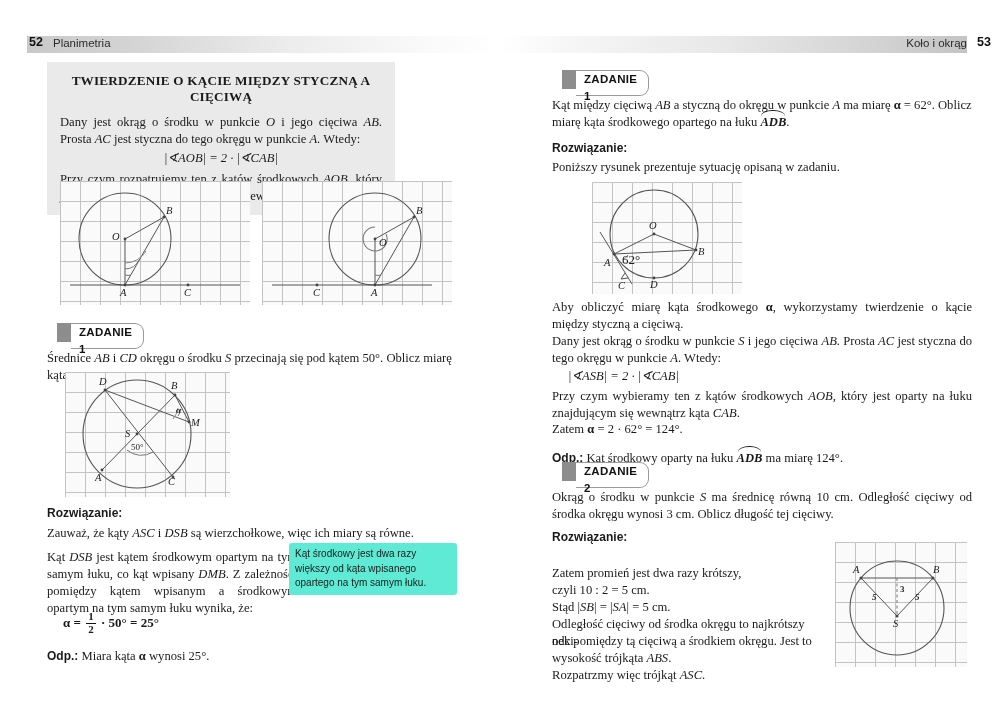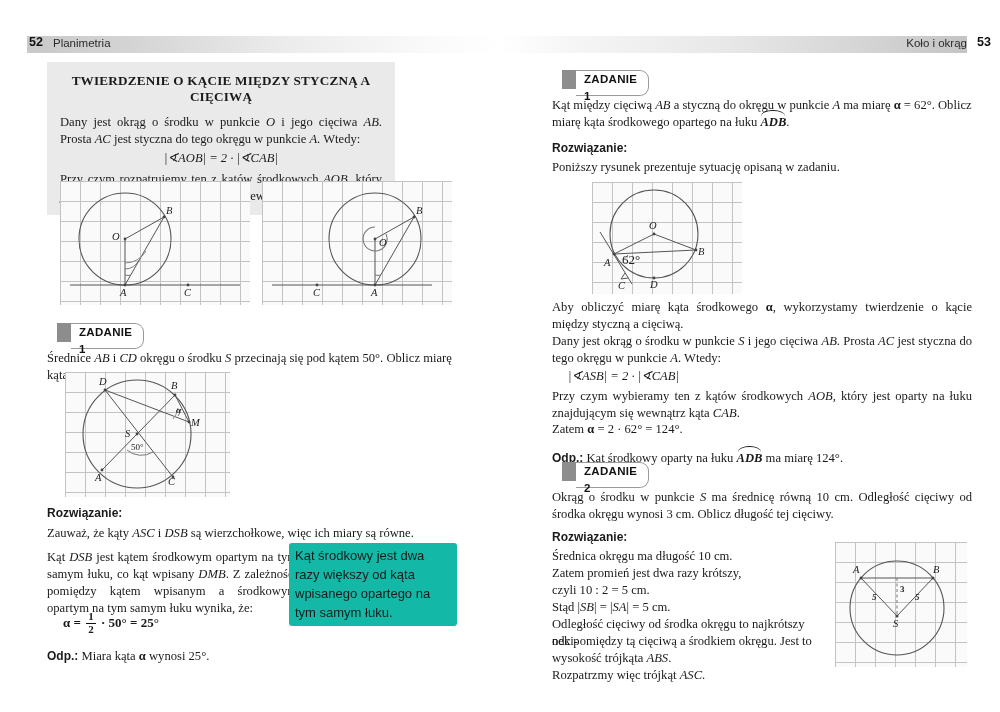--- a/index.html
+++ b/index.html
@@ -51,22 +51,22 @@
      background:#ffffff;border:1px solid #9a9a9a;border-left:none;
      border-radius:0 9px 9px 0;box-sizing:border-box;
      font-family:"Liberation Sans",sans-serif;font-size:11.5px;font-weight:bold;
      letter-spacing:.3px;color:#111;line-height:17px;}
 
   .blk{position:absolute;width:420px;font-size:12.6px;line-height:1.34;}
   .blk.narrow{width:250px;}
   .sans-b{font-family:"Liberation Sans",sans-serif;font-weight:bold;font-size:12px;}
 
   
-  .note{position:absolute;background:#14b8a6;border-radius:3px;padding:4px 6px;
-        font-family:"Liberation Sans",sans-serif;font-size:13px;line-height:1.45;color:#1b1b1b;box-sizing:border-box;}
+  .note{position:absolute;background:#5eead4;border-radius:3px;padding:4px 6px;
+        font-family:"Liberation Sans",sans-serif;font-size:10px;line-height:1.45;color:#1b1b1b;box-sizing:border-box;}
 
   
   .frac{display:inline-block;vertical-align:middle;text-align:center;font-size:11px;line-height:1.05;margin:0 2px;position:relative;top:-1px;}
   .frac .n{display:block;padding:0 2px;}
   .frac .d{display:block;border-top:1px solid #111;padding:0 2px;}
   .eqn{font-family:"Liberation Serif",serif;font-weight:bold;font-size:13px;}
   .alpha{font-weight:bold;font-family:"Liberation Serif",serif;}
 
   .arc{position:relative;display:inline-block;font-style:italic;font-weight:bold;}
   .arc::before{content:"";position:absolute;left:1px;right:1px;top:-4px;height:5px;
@@ -250,21 +250,20 @@
     <span class="sq"></span>
     <span class="pill">ZADANIE 2</span>
   </div>
 
   <div class="blk" style="left:552px;top:489px;text-align:justify;">
     Okrąg o środku w punkcie <span class="it">S</span> ma średnicę równą 10 cm. Odległość cięciwy od środka okręgu wynosi 3 cm. Oblicz długość tej cięciwy.
   </div>
 
   <div class="blk sans-b" style="left:552px;top:529px;">Rozwiązanie:</div>
 
-  <div class="blk" style="left:552px;top:548px;width:270px;">Średnica okręgu ma długość 10 cm.</div>
   <div class="blk" style="left:552px;top:565px;width:270px;">Zatem promień jest dwa razy krótszy,</div>
   <div class="blk" style="left:552px;top:582px;width:270px;">czyli 10 : 2 = 5 cm.</div>
   <div class="blk" style="left:552px;top:599px;width:270px;">Stąd |<span class="it">SB</span>| = |<span class="it">SA</span>| = 5 cm.</div>
   <div class="blk" style="left:552px;top:616px;width:272px;">Odległość cięciwy od środka okręgu to najkrótszy odci-</div>
   <div class="blk" style="left:552px;top:633px;width:272px;">nek pomiędzy tą cięciwą a środkiem okręgu. Jest to</div>
   <div class="blk" style="left:552px;top:650px;width:272px;">wysokość trójkąta <span class="it">ABS</span>.</div>
   <div class="blk" style="left:552px;top:667px;width:272px;">Rozpatrzmy więc trójkąt <span class="it">ASC</span>.</div>
 
   <div class="fig" style="left:835px;top:542px;width:132px;height:125px;">
     <svg width="132" height="125" viewBox="0 0 132 125">

